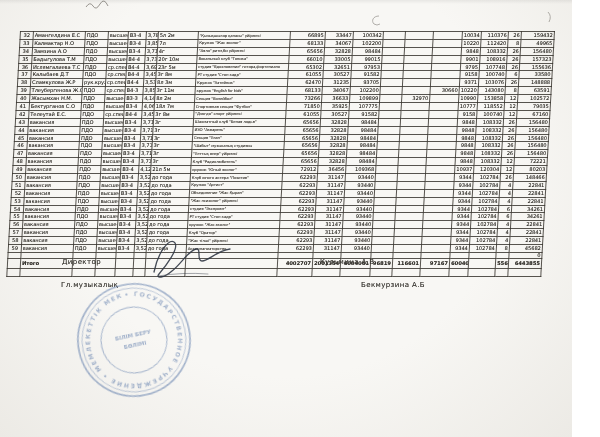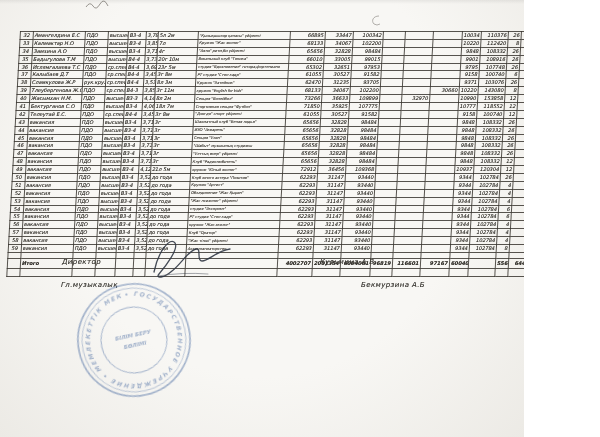--- a/index.html
+++ b/index.html
@@ -1,23 +1,22 @@
 <!DOCTYPE html>
 <html><head>
 <meta charset="utf-8">
 <style>
   html,body{margin:0;padding:0;}
   .page{
     position:relative;
-    width:524px;height:437px;
+    width:572px;height:437px;
     overflow:hidden;
     background:radial-gradient(ellipse at 50% 38%, #f8f7f4 55%, #eceae5 100%);
     font-family:"DejaVu Sans", sans-serif;
     color:#32302c;
-    font-style:italic;
   }
   .page::before{
     content:"";position:absolute;left:0;top:0;width:100%;height:4px;
     background:linear-gradient(180deg, rgba(90,90,88,.10), rgba(0,0,0,0));
   }
   
   .table-skew{
     position:absolute;left:20px;top:31px;
     transform:skewX(-3.2deg);
     transform-origin:0 0;

